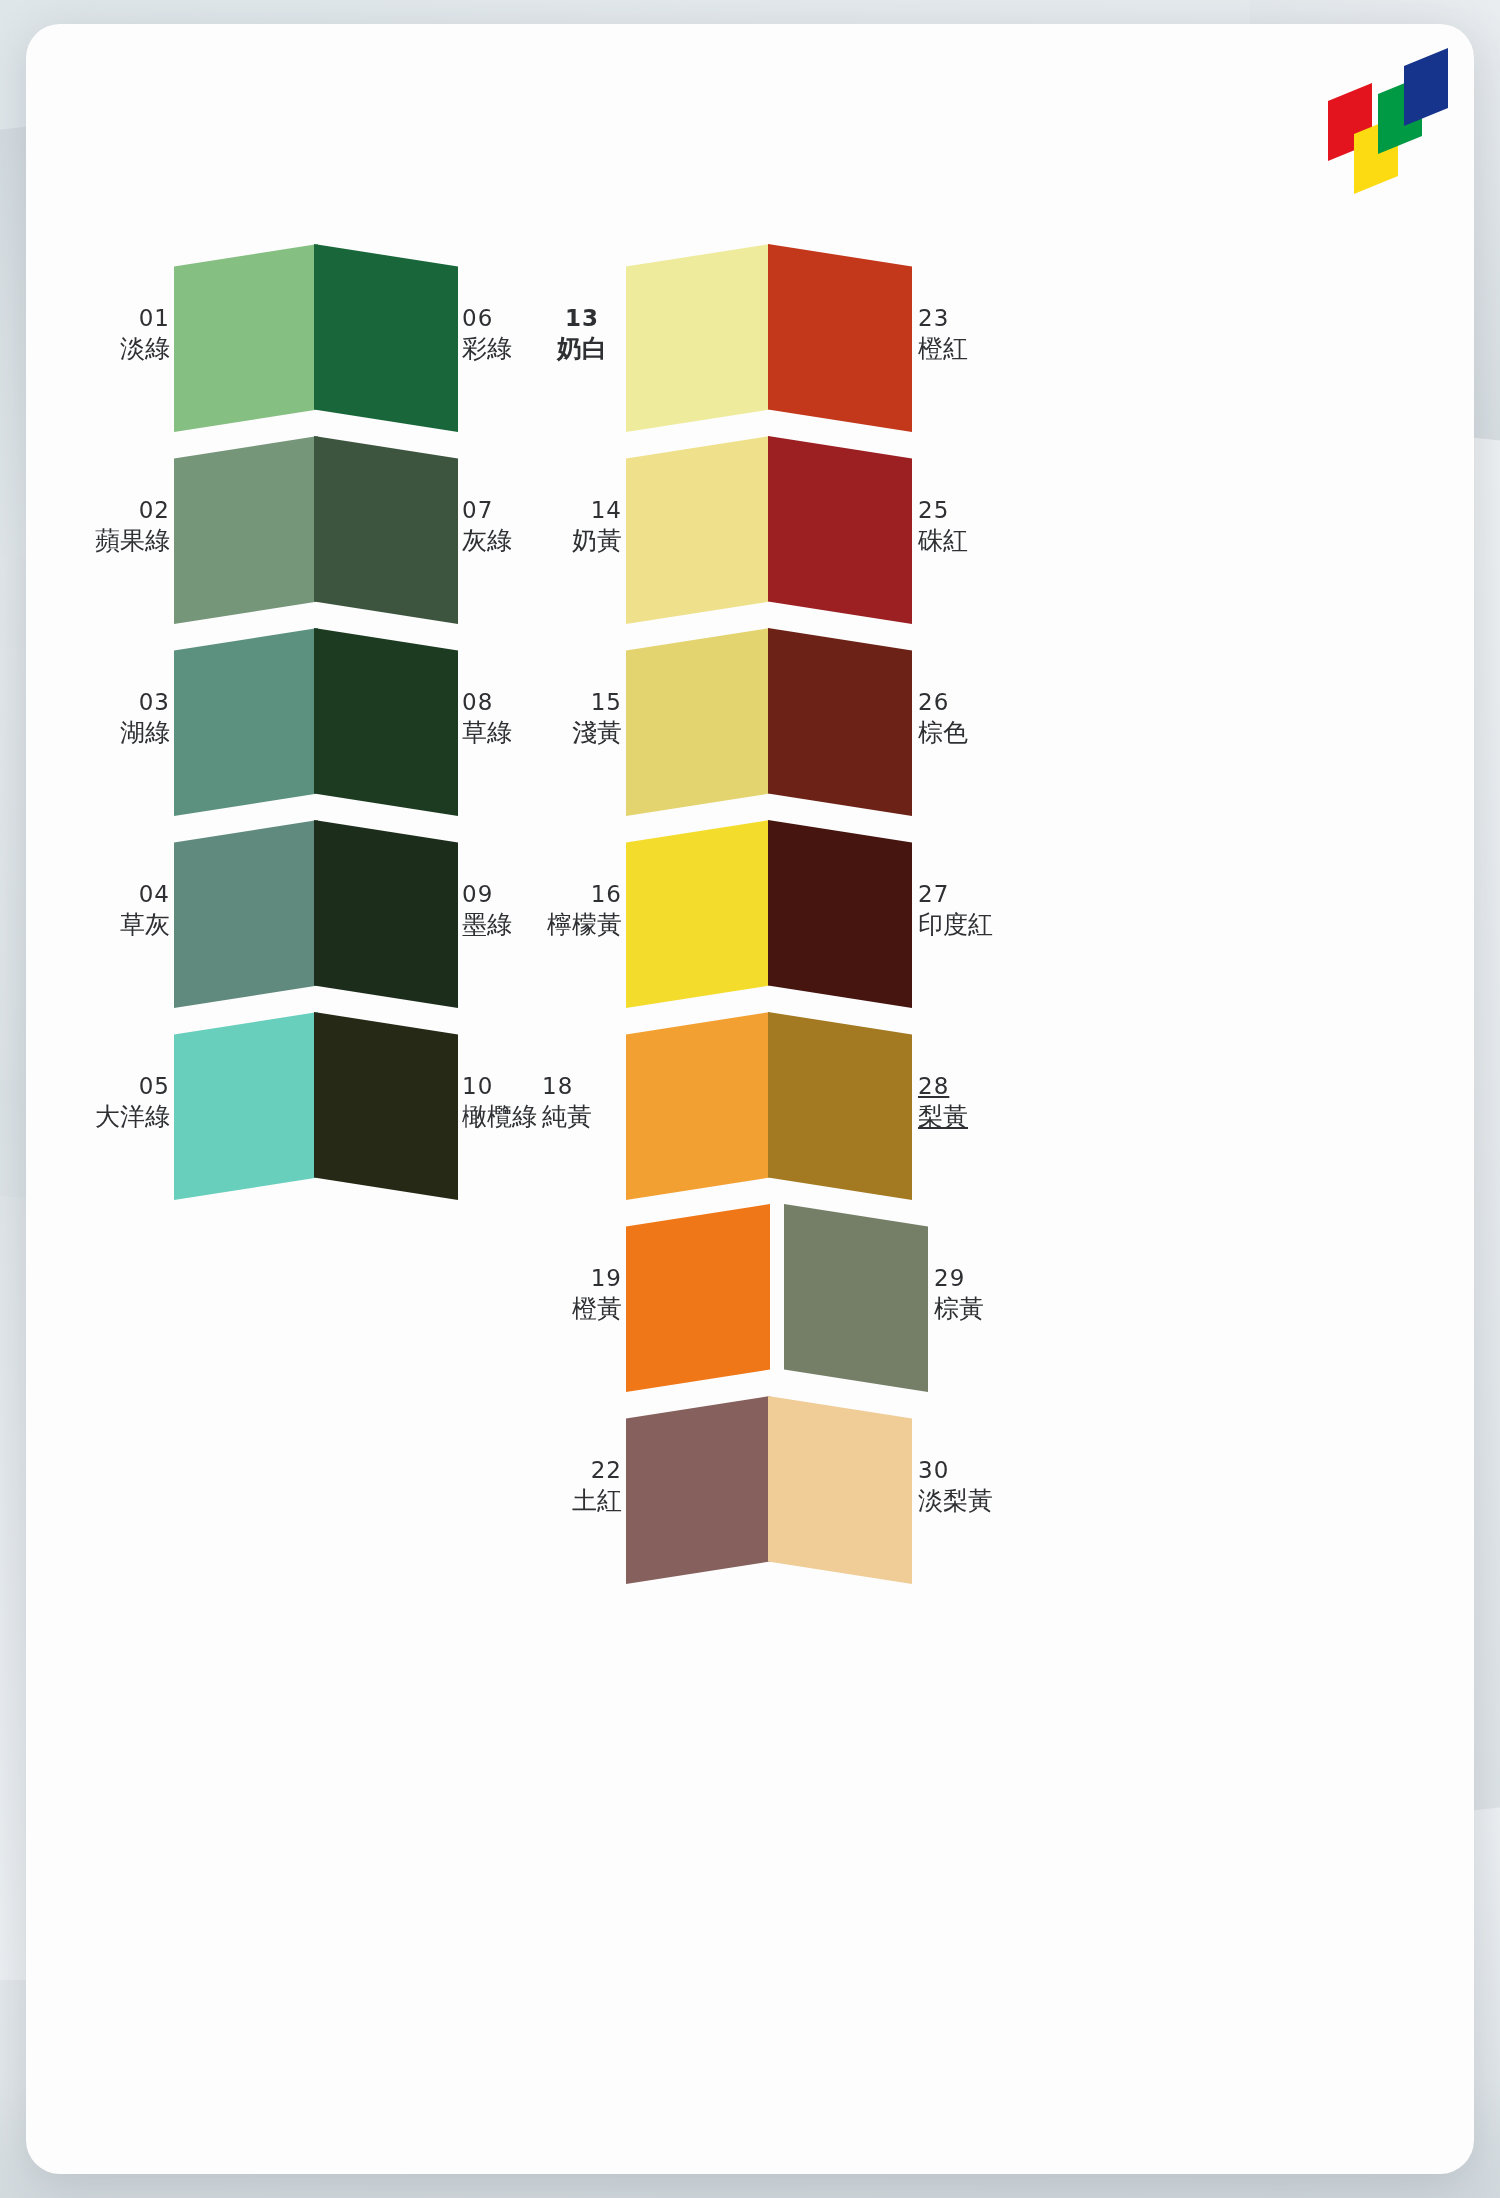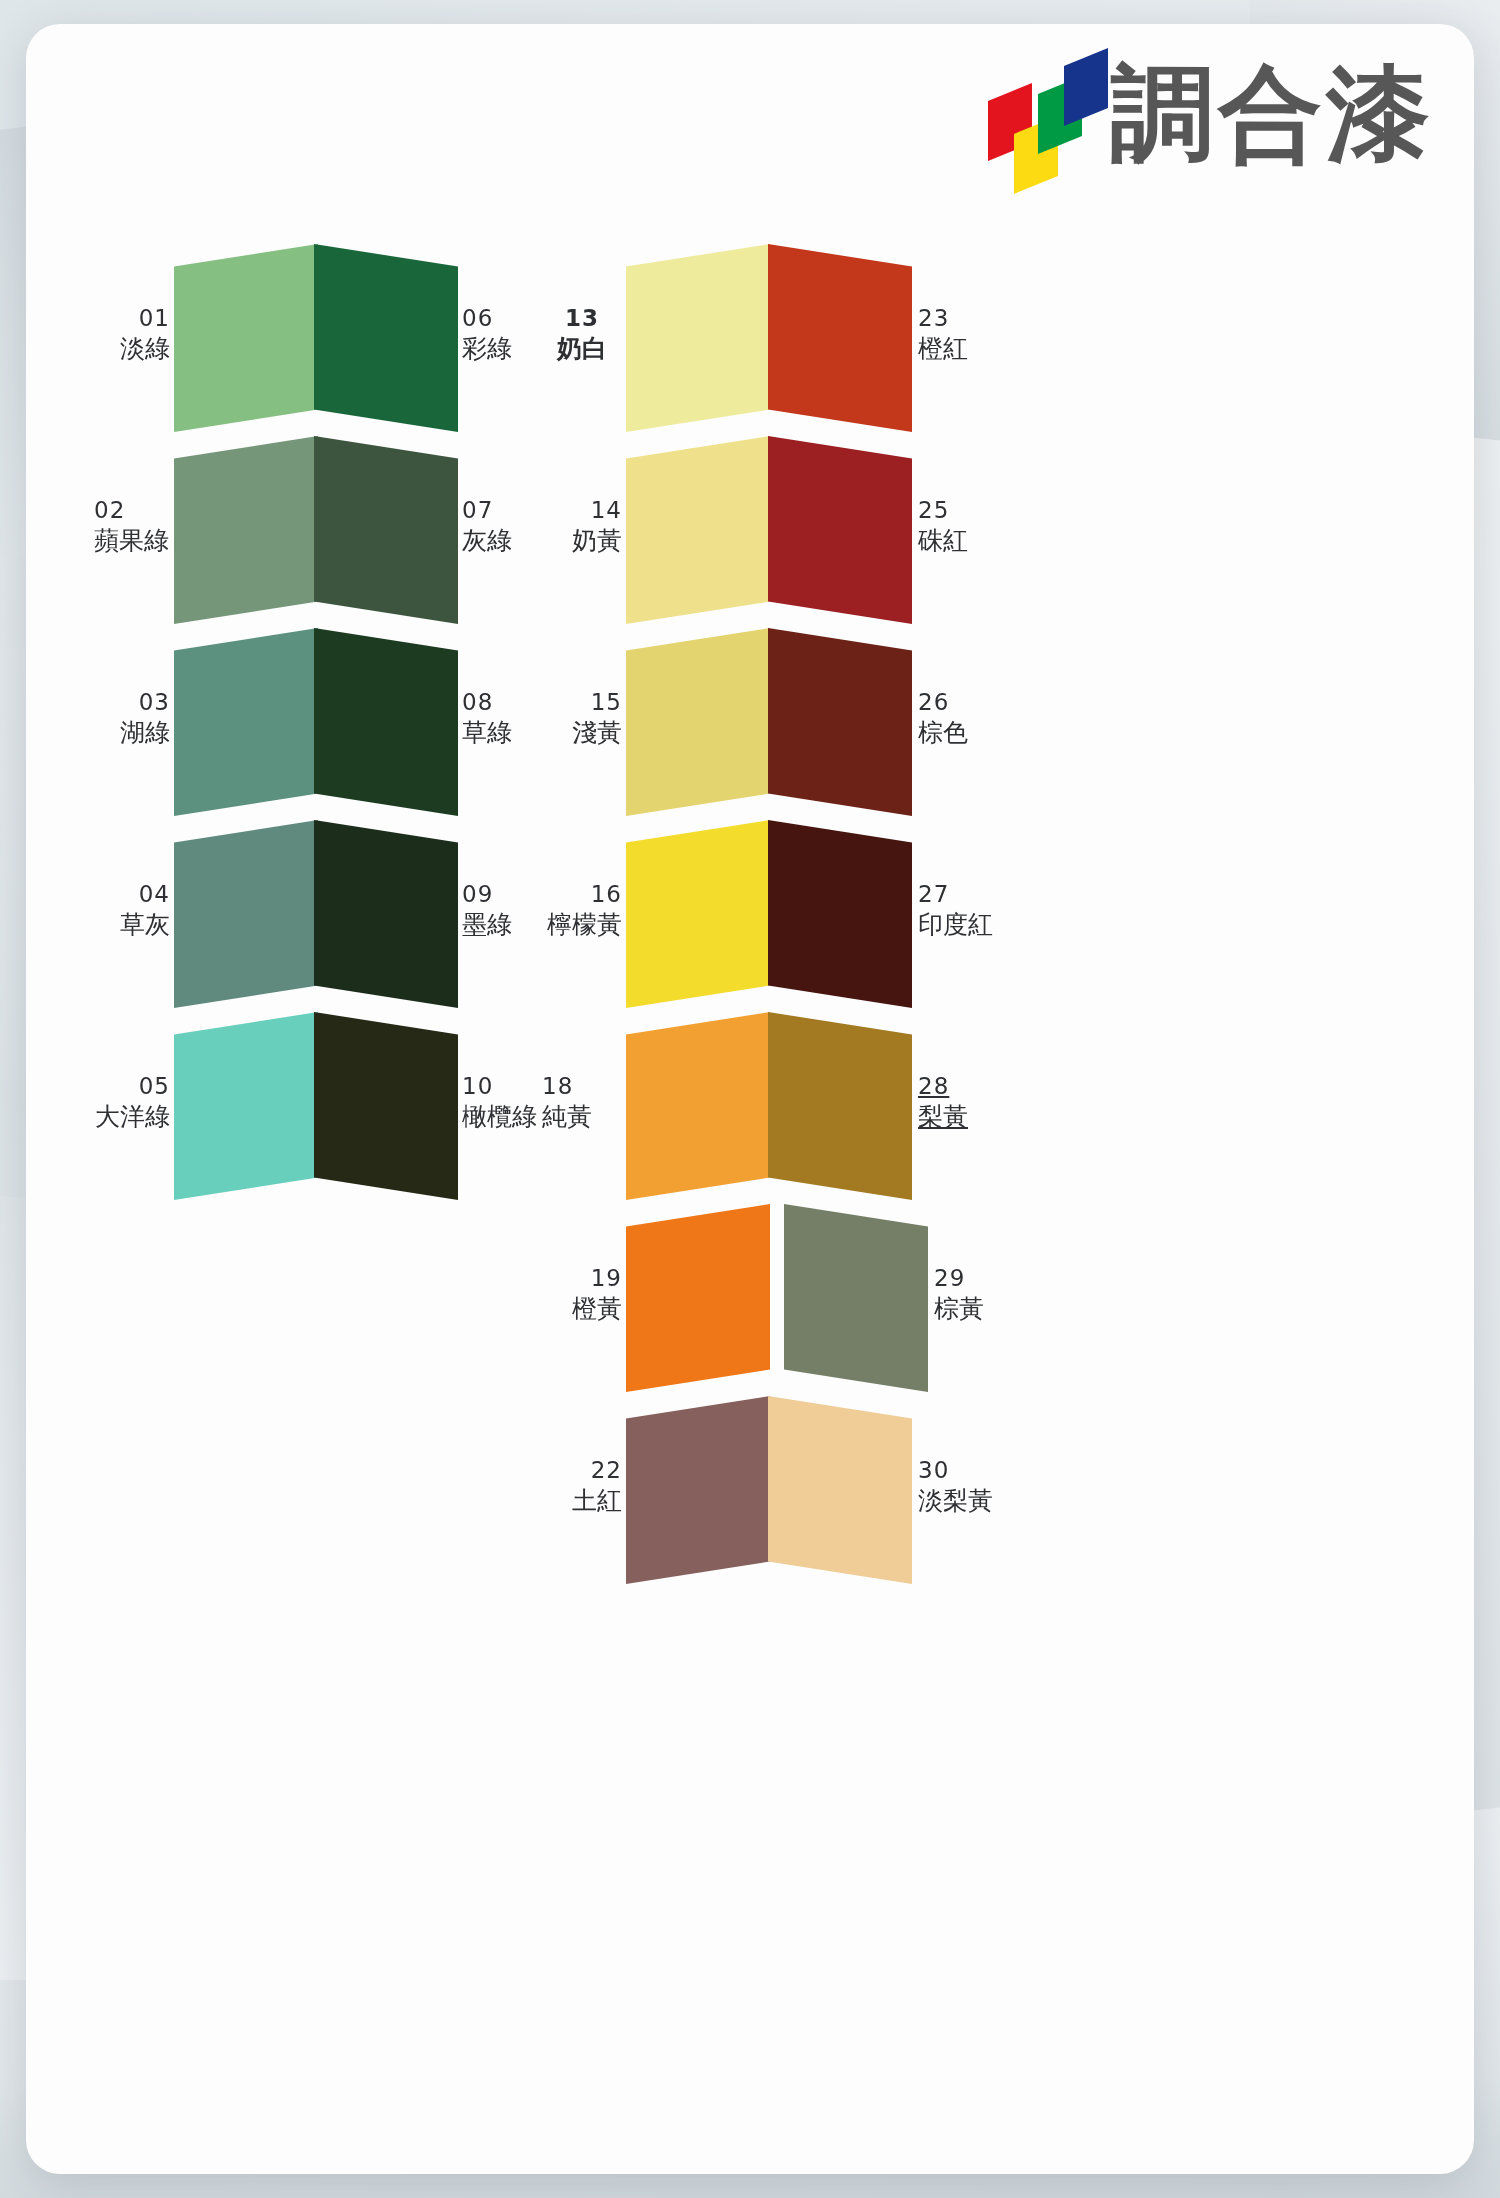--- a/index.html
+++ b/index.html
@@ -91,35 +91,34 @@
 
 <div id="card">
 
   <div id="header">
     <div id="logo-mark">
       <div class="d d-red"></div>
       <div class="d d-yellow"></div>
       <div class="d d-green"></div>
       <div class="d d-blue"></div>
     </div>
-    <div id="title-text">調合漆</div>
   </div>
 
   <div id="grid">
       <div class="col" style="left: 148px; width: 144px;">
         <div class="cell" style="left: 0px; top: 20px; width: 144px; height: 188px;">
           <div class="sw" style="left: 0px; top: 0px; width: 144px; height: 188px; background: rgb(134, 191, 130);"></div>
           <div class="lbl" style="left: -80px; width: 76px; top: 60px; text-align: right;">
             <span class="num">01</span>
             <span class="name">淡綠</span>
           </div>
         </div>
         <div class="cell" style="left: 0px; top: 212px; width: 144px; height: 188px;">
           <div class="sw" style="left: 0px; top: 0px; width: 144px; height: 188px; background: rgb(118, 150, 122);"></div>
-          <div class="lbl" style="left: -80px; width: 76px; top: 60px; text-align: left;">
+          <div class="lbl" style="left: -80px; width: 76px; top: 60px; text-align: right;">
             <span class="num">02</span>
             <span class="name">蘋果綠</span>
           </div>
         </div>
         <div class="cell" style="left: 0px; top: 404px; width: 144px; height: 188px;">
           <div class="sw" style="left: 0px; top: 0px; width: 144px; height: 188px; background: rgb(92, 145, 128);"></div>
           <div class="lbl" style="left: -80px; width: 76px; top: 60px; text-align: right;">
             <span class="num">03</span>
             <span class="name">湖綠</span>
           </div>

